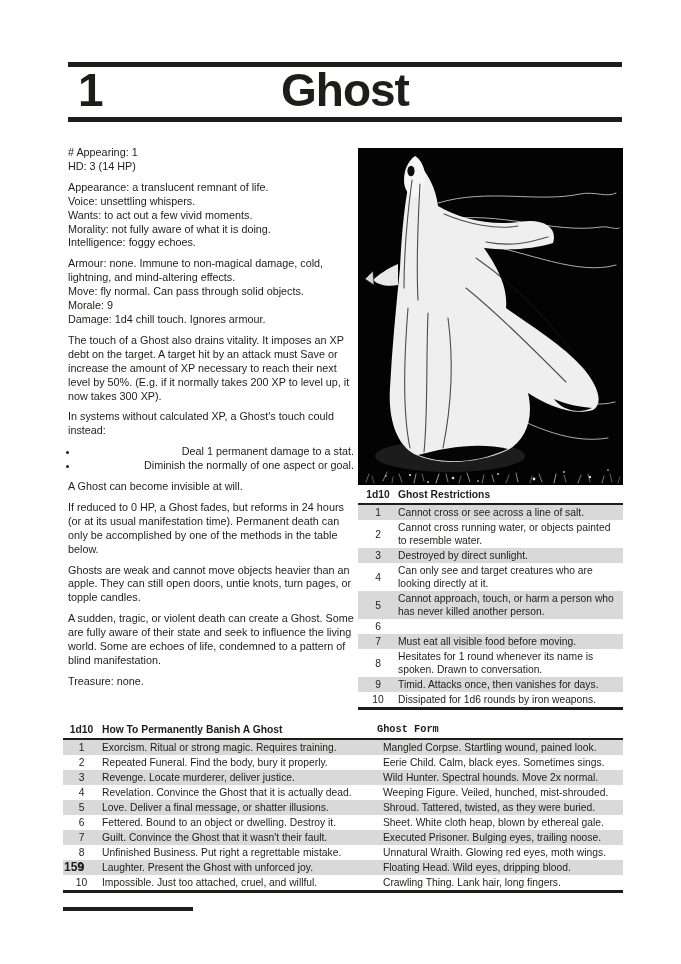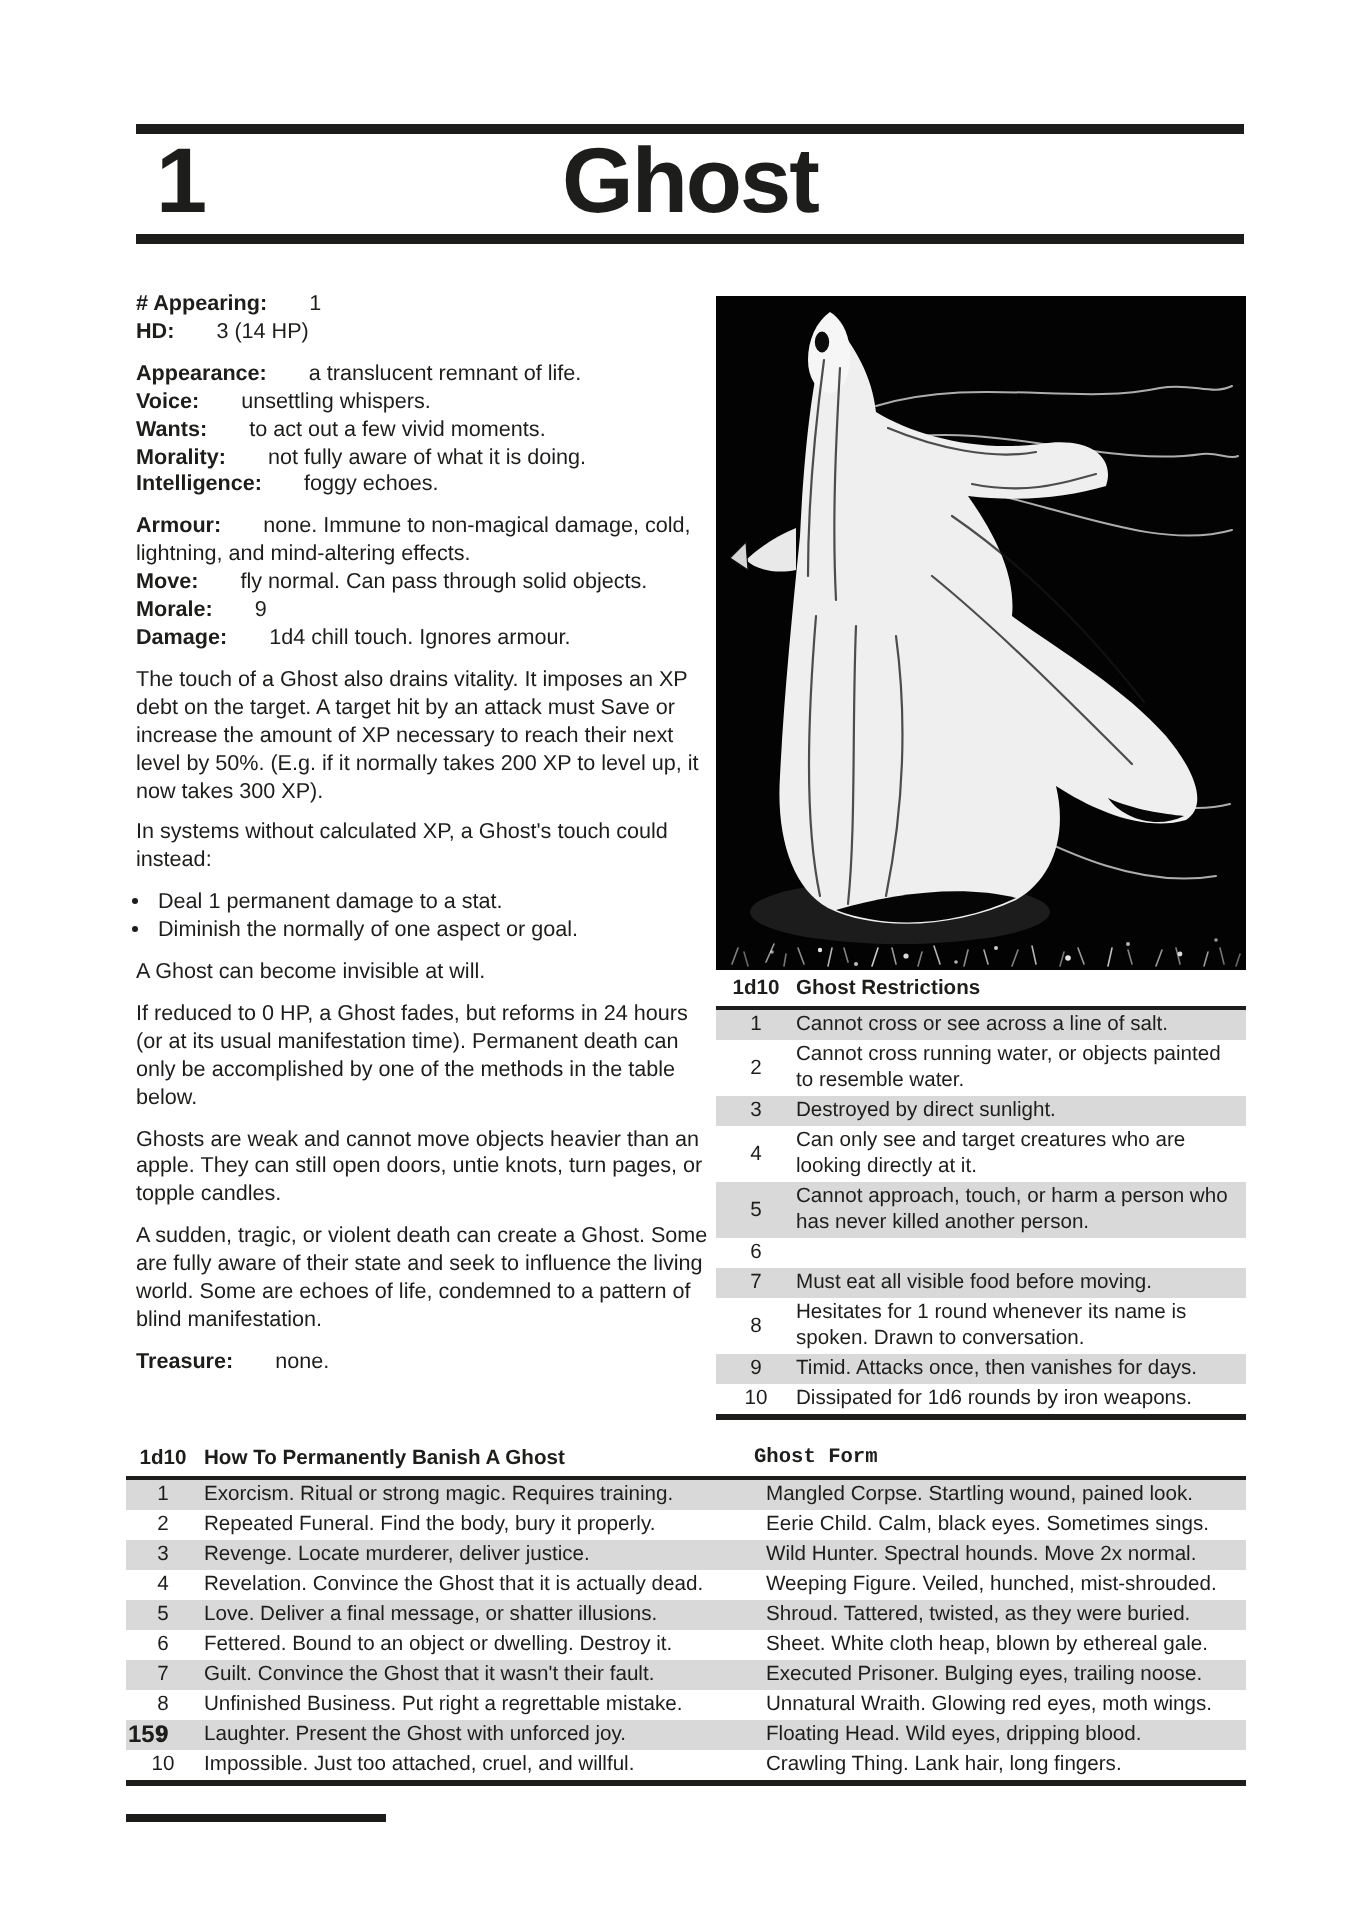--- a/index.html
+++ b/index.html
@@ -10,22 +10,22 @@
   }
   .rule{position:absolute;background:#1d1d1b;}
   #rule-top{left:68px;top:62px;width:554px;height:5px;}
   #rule-mid{left:68px;top:117px;width:554px;height:5px;}
   .hdr{position:absolute;left:68px;top:66px;width:554px;height:50px;}
   .hdr-num{position:absolute;left:10px;top:0;font-size:46px;font-weight:bold;letter-spacing:-1px;line-height:48px;}
   .hdr-title{position:absolute;left:0;right:0;top:0;text-align:center;font-size:46px;font-weight:bold;letter-spacing:-1px;line-height:48px;}
 
   .leftcol{position:absolute;left:68px;top:146px;width:286px;font-size:10.8px;line-height:13.9px;}
   .blk{margin:0 0 7px 0;}
-  .lbl{font-weight:bold;margin-right:21px;text-align:right;}
-  .bullets{margin:0 0 7px 0;padding-left:11px;list-style:disc outside;}
+  .lbl{font-weight:normal;margin-right:3px;text-align:right;}
+  .bullets{margin:0 0 7px 0;padding-left:11px;list-style:disc outside;text-align:right;}
   .bullets li{padding-left:0;}
 
   .illo{position:absolute;left:358px;top:148px;width:265px;height:337px;background:#000;}
   .illo svg{display:block;width:265px;height:337px;}
 
   .tbl{font-size:10.3px;line-height:13px;}
   .rtable{position:absolute;left:358px;top:488px;width:265px;}
   .btable{position:absolute;left:63px;top:723px;width:560px;}
   .thead{display:flex;font-weight:bold;padding-bottom:2px;border-bottom:2.5px solid #1d1d1b;}
   .endrule{border-top:3px solid #1d1d1b;}

